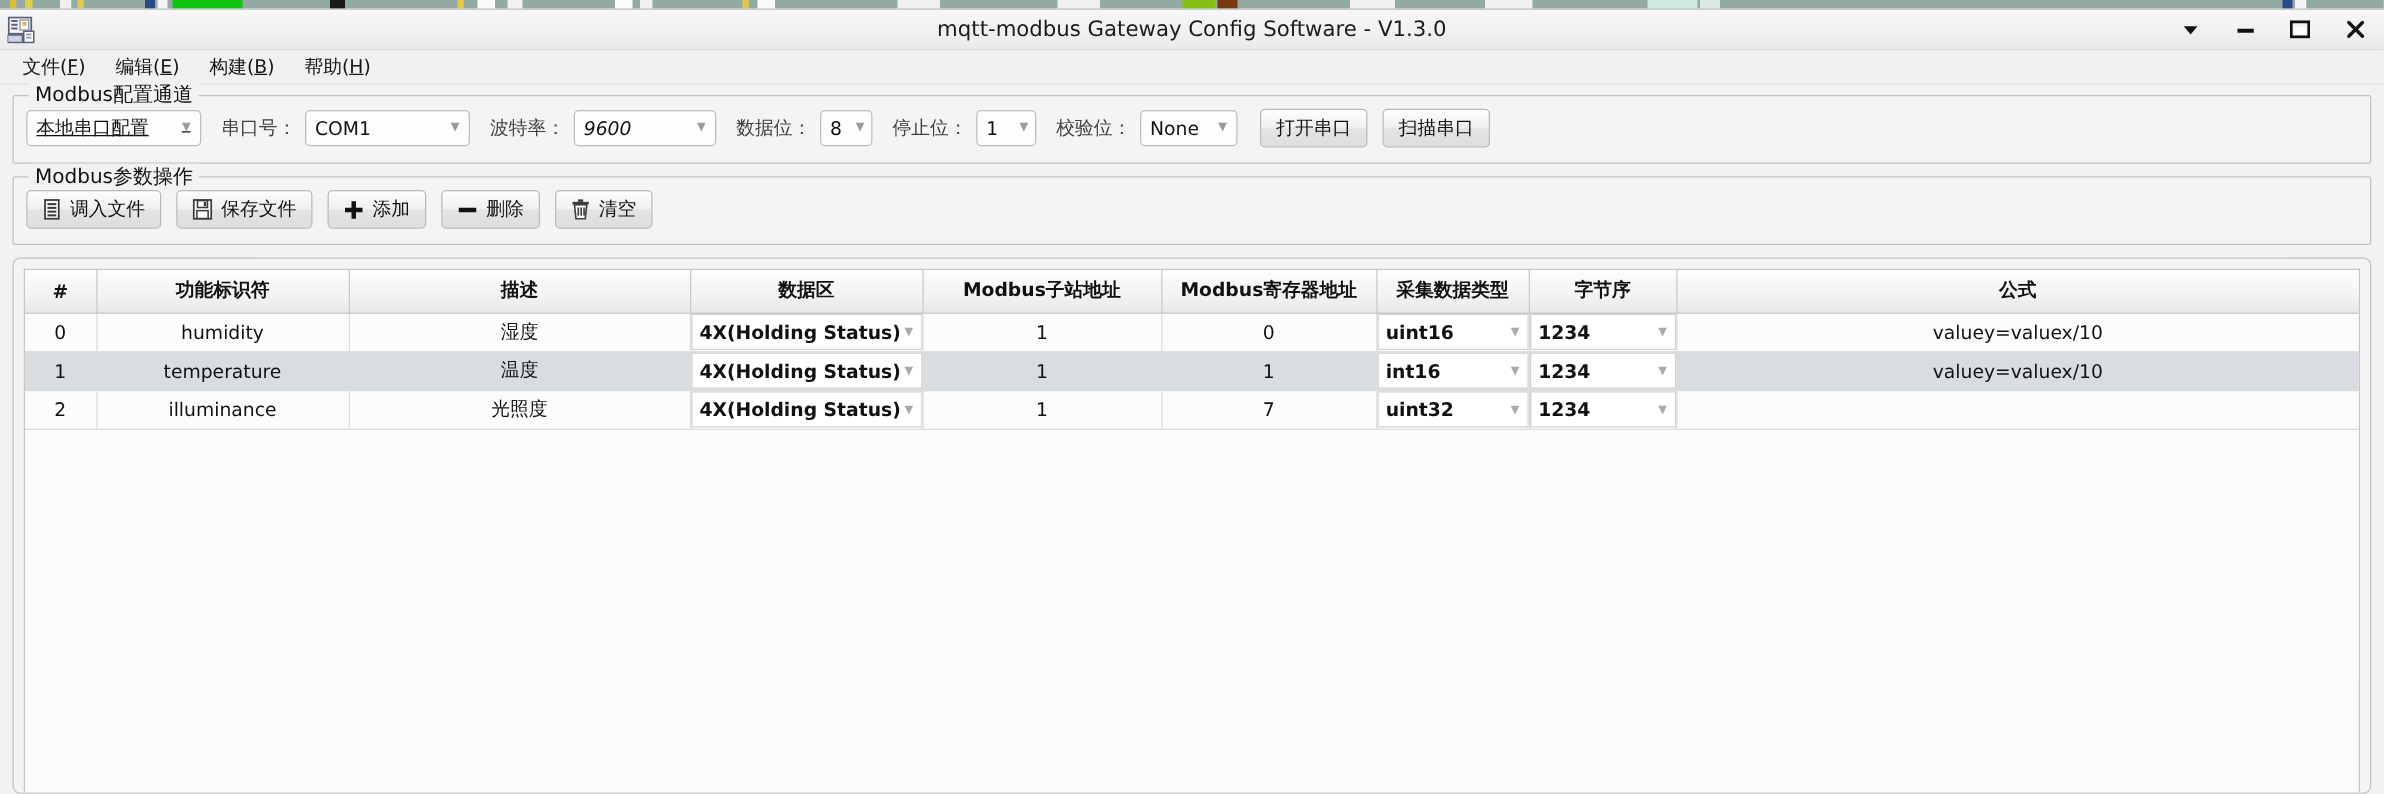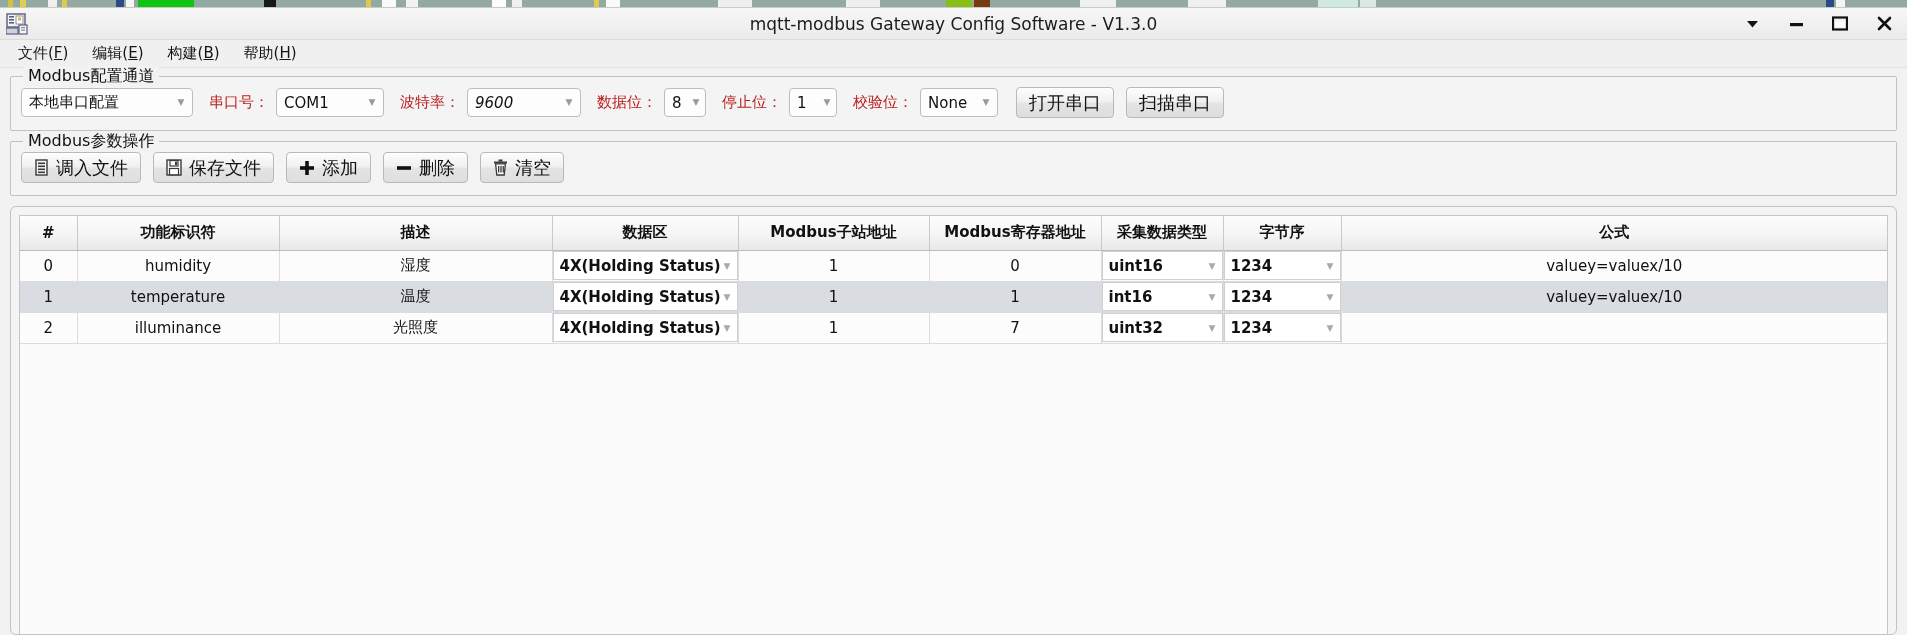--- a/index.html
+++ b/index.html
@@ -90,46 +90,46 @@
   }
   .groupbox > .gb-title {
     position: absolute; top: -11px; left: 12px;
     background: #f2f2f2; padding: 0 5px;
     font-size: 16px; color: #111;
     white-space: nowrap;
   }
 
   
   .form-row { display: flex; align-items: center; gap: 0; flex-wrap: nowrap; }
-  .fld-label { font-size: 15px; color: #b91c1c; margin: 0 7px 0 16px; white-space: nowrap; }
+  .fld-label { font-size: 15px; color: #404040; margin: 0 7px 0 16px; white-space: nowrap; }
 
   .combo {
     height: 29px; background: #fdfdfd;
     border: 1px solid #bdbdbd; border-radius: 4px;
     display: inline-flex; align-items: center;
     padding: 0 4px 0 7px; font-size: 15px; color: #111;
     position: relative;
   }
   .combo .cval { flex: 1; white-space: nowrap; overflow: hidden; }
   .combo .carrow {
     width: 14px; text-align: center; color: #9a9a9a;
     font-size: 9px; line-height: 1; margin-left: 5px;
   }
-  .combo.w-local { width: 172px; }
-  .combo.w-port  { width: 108px; }
+  .combo.w-local { width: 140px; text-decoration: underline; }
+  .combo.w-port  { width: 132px; }
   .combo.w-baud  { width: 114px; font-style: italic; }
   .combo.w-data  { width: 42px; padding-right: 2px; }
   .combo.w-stop  { width: 48px; padding-right: 2px; }
   .combo.w-parity{ width: 78px; }
 
   .btn {
     height: 31px; padding: 0 12px;
     background: linear-gradient(to bottom,#fdfdfd 0%,#f0f0f0 48%,#e4e4e4 52%,#dedede 100%);
     border: 1px solid #b9b9b9; border-radius: 4px;
-    font-size: 18px; color: #111;
+    font-size: 15px; color: #111;
     display: inline-flex; align-items: center; gap: 7px;
     white-space: nowrap;
     box-shadow: 0 1px 0 rgba(255,255,255,.7) inset;
   }
   .btn.sm-gap { margin-left: 10px; }
   .btn .bi { display: inline-flex; align-items: center; }
 
   #serial-buttons { display: flex; gap: 12px; margin-left: 18px; }
   #param-toolbar  { display: flex; gap: 12px; align-items: center; }
 

